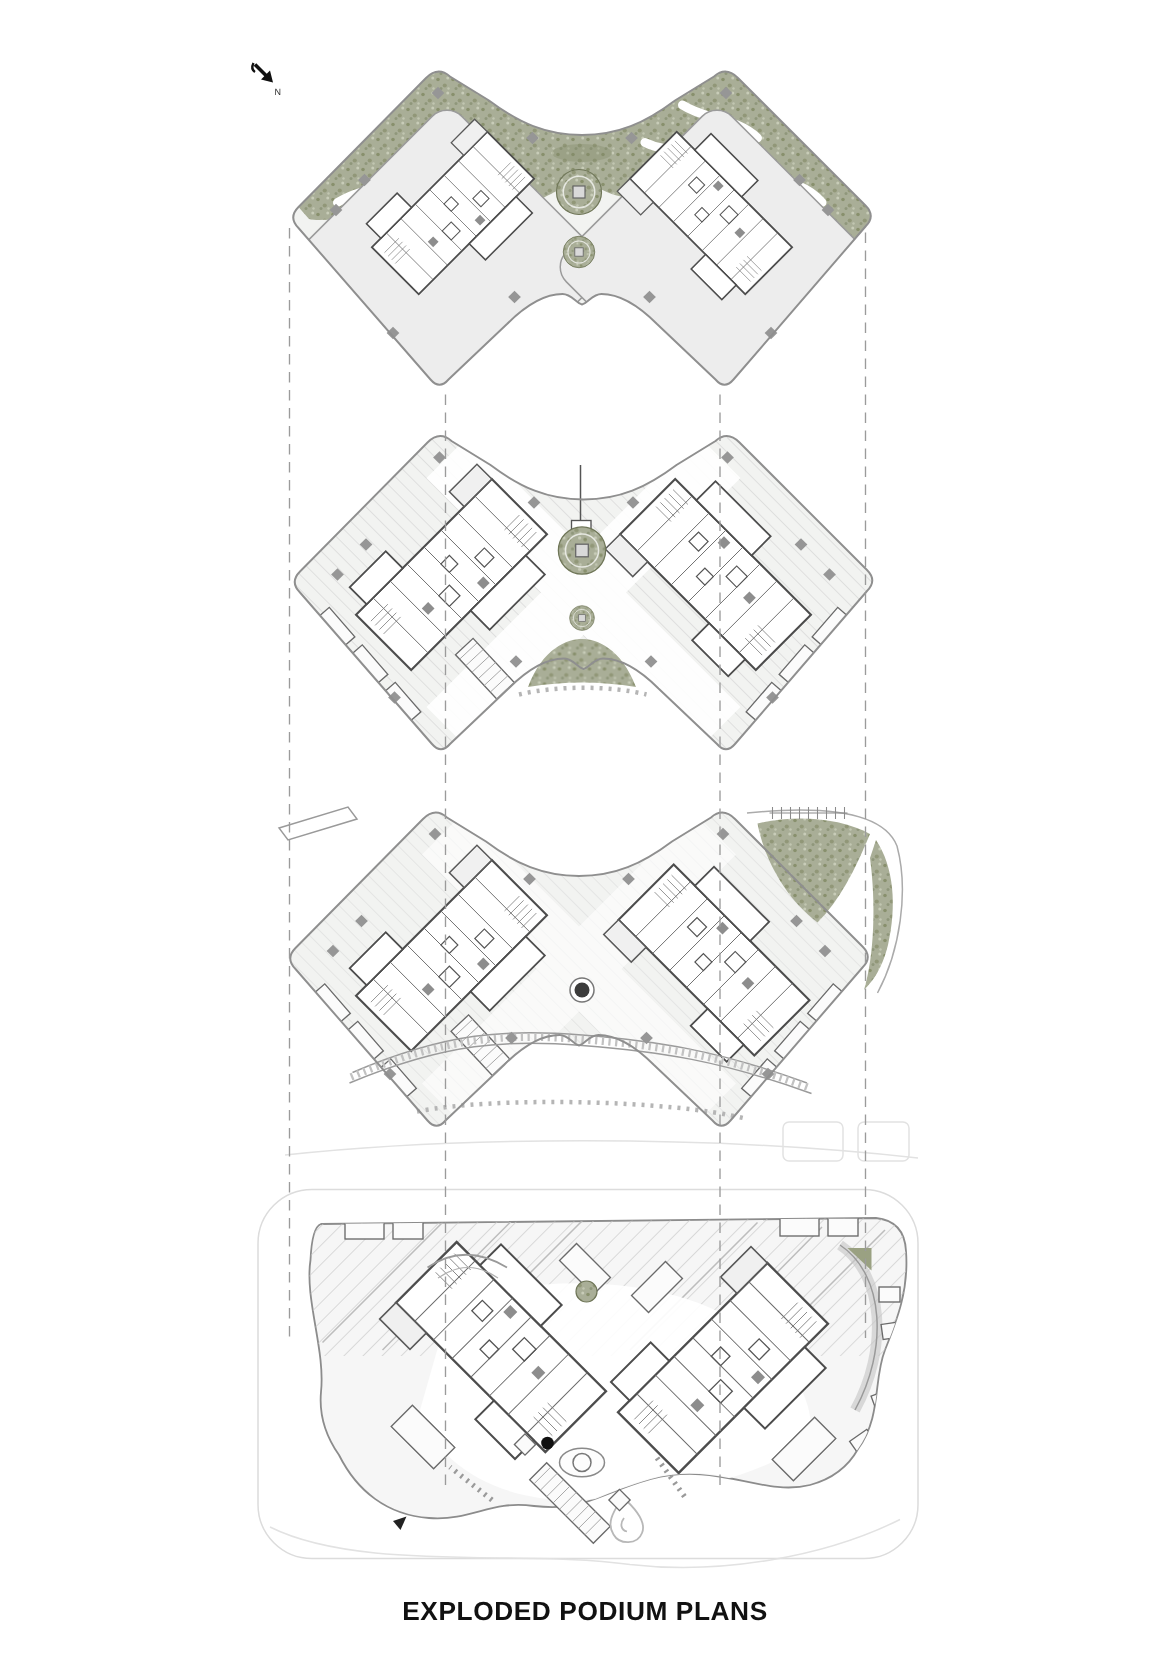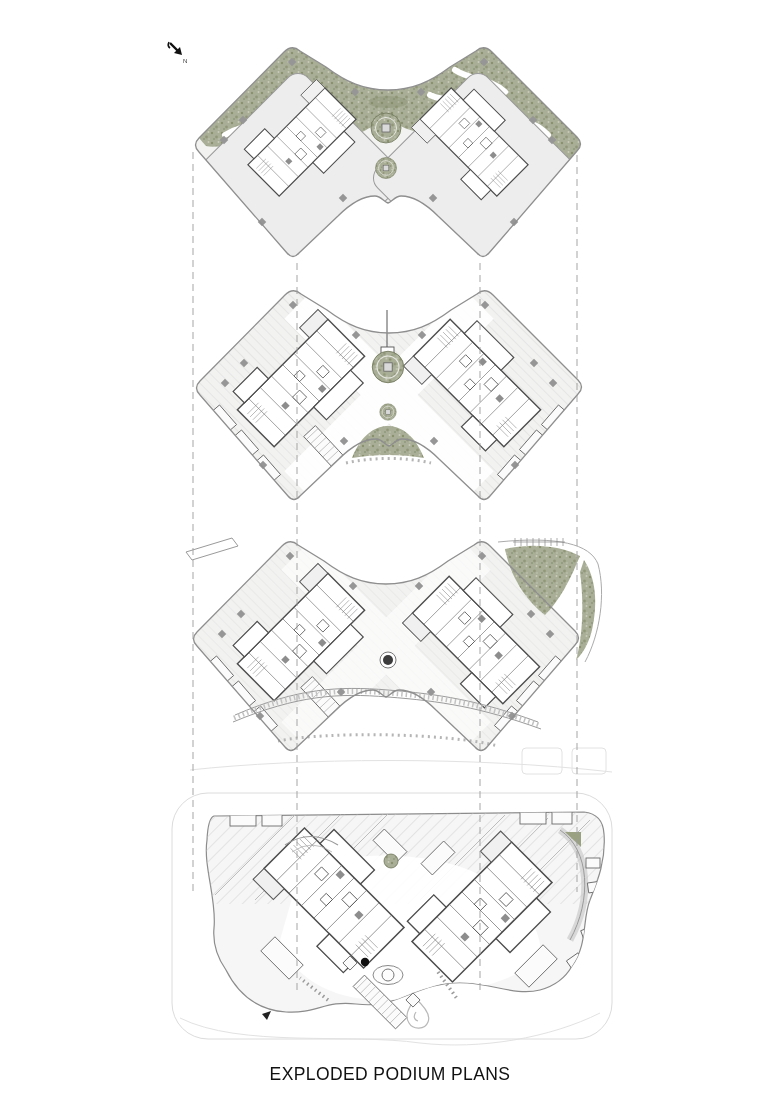--- a/index.html
+++ b/index.html
@@ -8,21 +8,21 @@
     background:var(--c-paper,#fff);
     font-family:"Liberation Sans", sans-serif;
   }
   svg{position:absolute;top:0;left:0;}
   .otl{fill:none;stroke:var(--c-outline,#8f8f8f);stroke-width:1.3;}
   .wall{stroke:var(--c-wall,#4d4d4d);fill:#ffffff;}
   .er{fill:#fbfbfb;stroke:#6a6a6a;stroke-width:.9;}
   .ghost{fill:none;stroke:#e2e2e2;stroke-width:1;}
   .title{
     position:absolute;top:1064px;left:0;width:780px;text-align:center;
-    font-size:17.5px;font-weight:400;letter-spacing:.4px;color:var(--c-ink,#111);
+    font-size:17.5px;font-weight:700;letter-spacing:.4px;color:var(--c-ink,#111);
   }
 </style>
 </head>
 <body style="--c-paper: #ffffff; --c-outline: #8f8f8f; --c-wall: #4d4d4d; --c-floor: #f2f3f1; --c-floor-alt: #ededed; --c-vegetation: #a9ae97; --c-vegetation-dark: #7d855f; --c-vegetation-light: #c8ccb8; --c-hatch: #d6d6d6; --c-guide: #9b9b9b; --c-ink: #111111;">
 
 <svg width="780" height="1103" viewBox="0 0 780 1103">
   <defs>
     <path id="bt" d="M199,138 L284,52 Q292,44 300,51 L326,67 C346,82 364,90 388,90 C412,90 430,82 450,67 L476,51 Q484,44 492,52 L577,137 Q584,144 577,151 L489,253 Q483,260 477,253 L438,216 C424,202 412,196 401,196 C395,196 392,202 388,203 C384,202 381,196 375,196 C364,196 352,202 338,216 L299,253 Q293,260 287,253 L199,152 Q192,145 199,138 Z"></path>
     <clipPath id="cpbt">
         <use href="#bt"></use>

